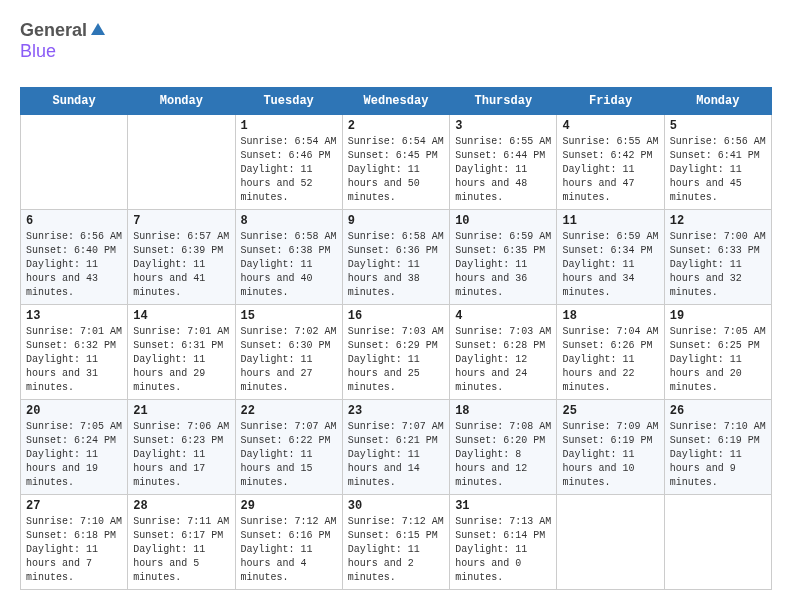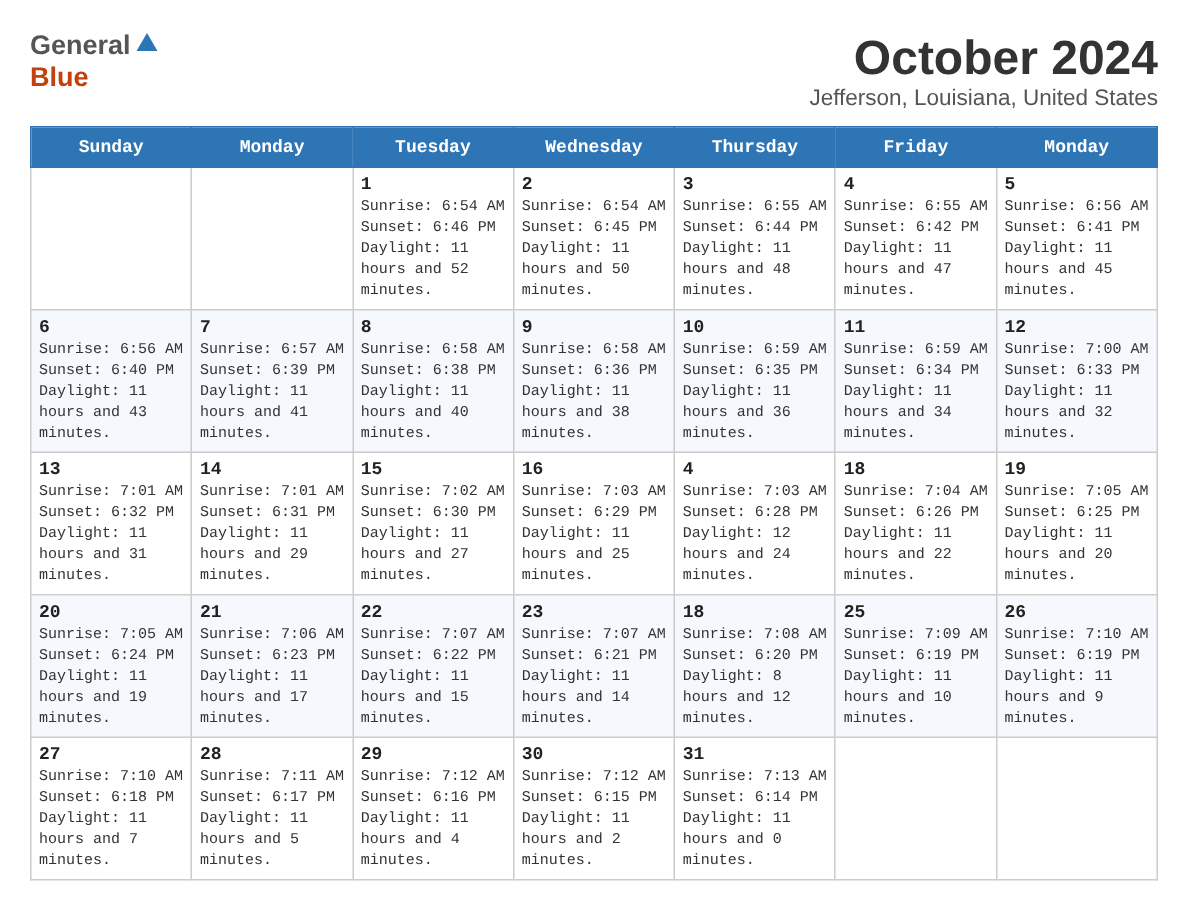--- a/index.html
+++ b/index.html
@@ -7,21 +7,21 @@
       font-family: Arial, sans-serif;
       background: #fff;
       width: 792px;
       min-height: 612px;
       padding: 20px;
     }
     .header-area {
       display: flex;
       justify-content: space-between;
       align-items: flex-start;
-      margin-bottom: 10px;
+      margin-bottom: 25px;
     }
     .logo {
       display: flex;
       flex-direction: column;
       align-items: flex-start;
     }
     .logo-line {
       display: flex;
       align-items: center;
     }
@@ -84,26 +84,22 @@
   <div class="logo">
     <div class="logo-line">
       <span style="font-size:18px;font-weight:bold;color:#555;">General</span>
       <span style="display:inline-block;margin-left:3px;vertical-align:middle;">
         <svg width="16" height="16" viewBox="0 0 16 16">
             <polygon points="8,2 15,14 1,14" fill="#2e75b6"></polygon>
           </svg>
       </span>
     </div>
     <div>
-      <span style="font-size:18px;font-weight:bold;color:#c2410c;">Blue</span>
+      <span style="font-size:18px;font-weight:normal;color:#8b5cf6;">Blue</span>
     </div>
-  </div>
-  <div class="title-area">
-    <div class="cal-title">October 2024</div>
-    <div class="cal-subtitle">Jefferson, Louisiana, United States</div>
   </div>
 </div>
 
 <table>
   <thead>
     <tr id="header-row">
     <th>Sunday</th>
         <th>Monday</th>
         <th>Tuesday</th>
         <th>Wednesday</th>

